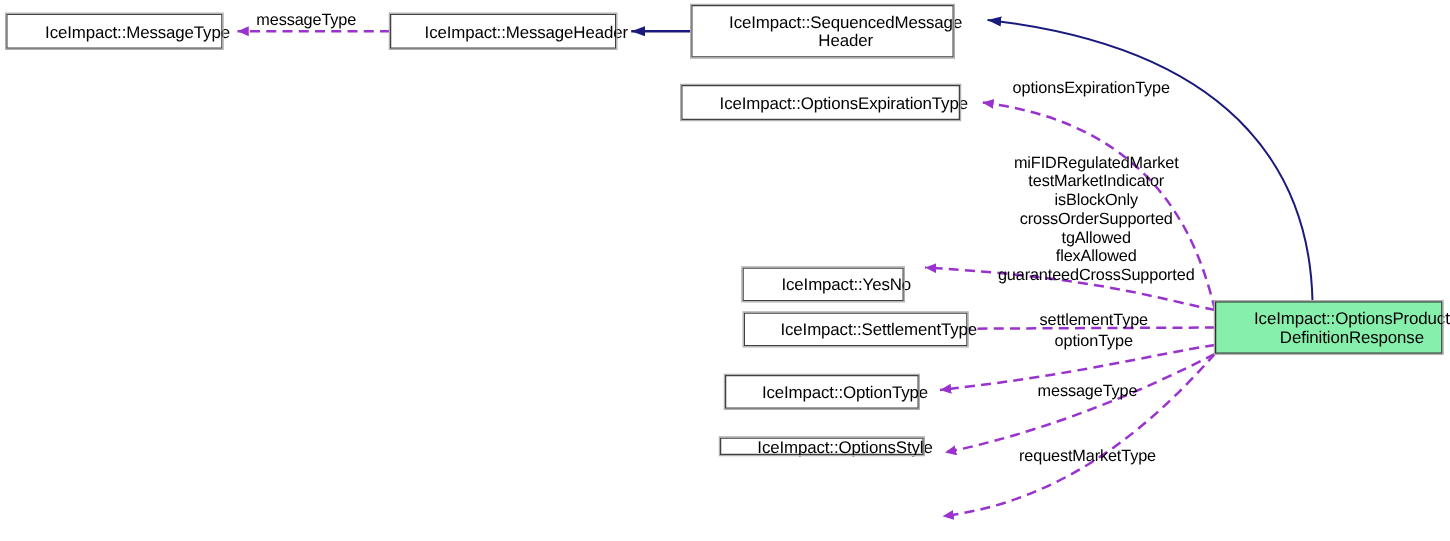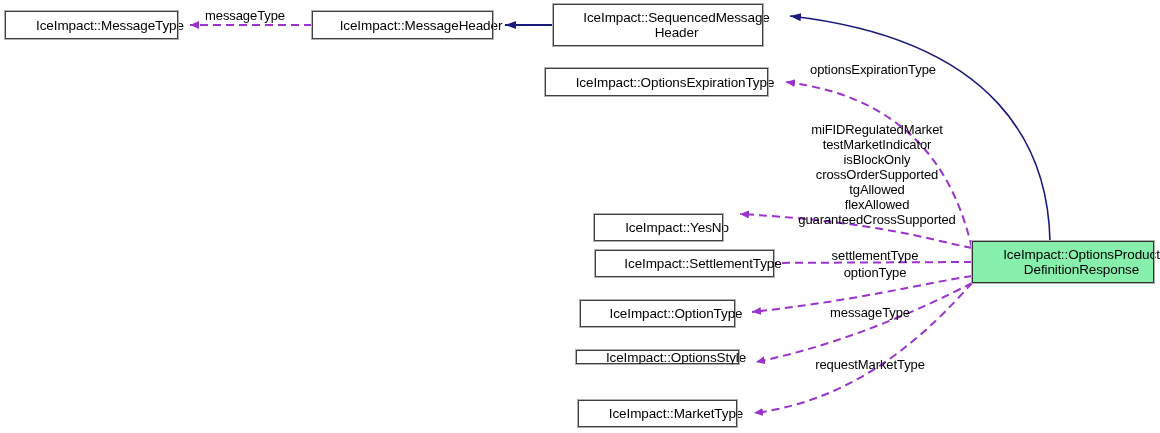--- a/index.html
+++ b/index.html
@@ -101,21 +101,20 @@
   <div class="node" style="left:545px; top:68px; width:223px; height:28px;">IceImpact::OptionsExpirationType</div>
 
   <div class="node" style="left:594px; top:200px; width:129px; height:27px;margin-top:14px;">IceImpact::YesNo</div>
 
   <div class="node" style="left:566px; top:250px; width:179px; height:27px;margin-left:29px;">IceImpact::SettlementType</div>
 
   <div class="node" style="left:580px; top:300px; width:155px; height:27px;">IceImpact::OptionType</div>
 
   <div class="node" style="left:576px; top:350px; width:163px; height:14px;">IceImpact::OptionsStyle</div>
 
-  <div class="node" style="left:578px; top:400px; width:159px; height:27px;">IceImpact::MarketType</div>
 
   <div class="node highlight" style="left:972px; top:241px; width:182px; height:42px;">IceImpact::OptionsProduct
 DefinitionResponse</div>
 
   <div class="edge-label" style="left:245px; top:8px;">messageType</div>
 
   <div class="edge-label" style="left:873px; top:62px;">optionsExpirationType</div>
 
   <div class="edge-label" style="left:877px; top:122px;">miFIDRegulatedMarket
 testMarketIndicator

